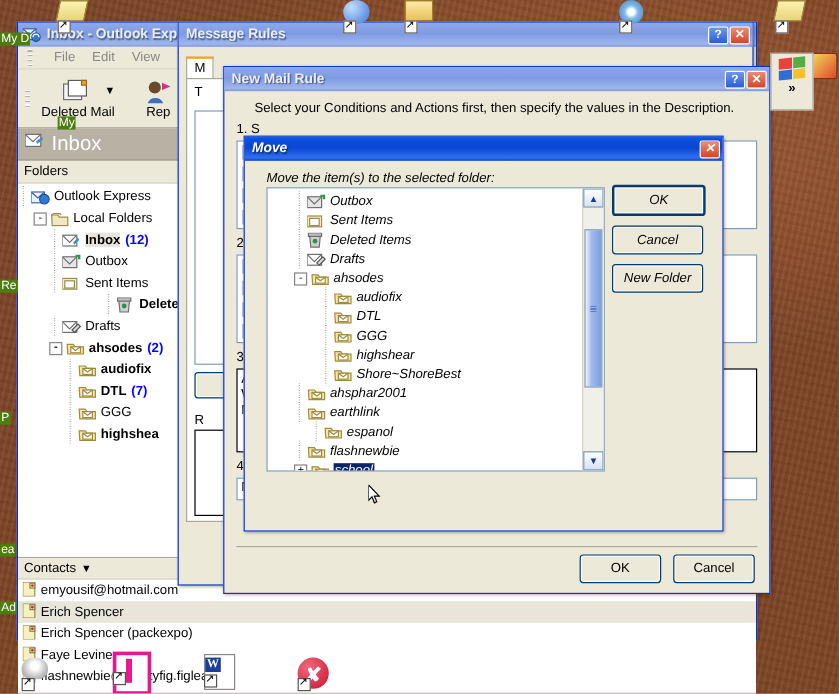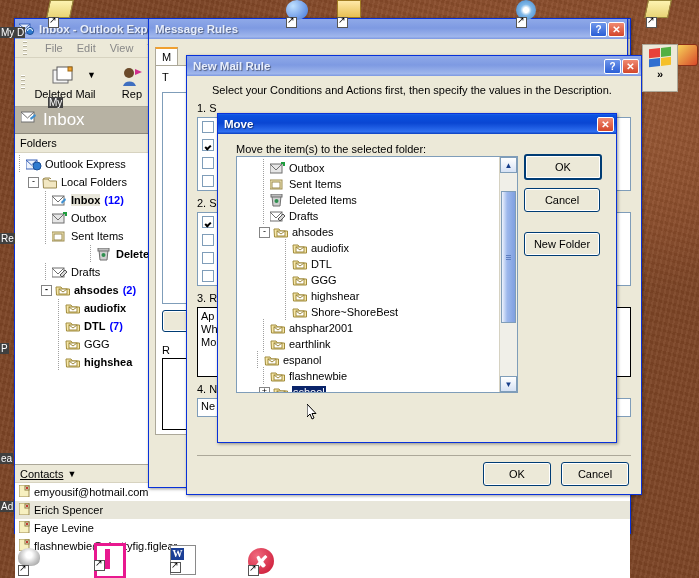--- a/index.html
+++ b/index.html
@@ -14,21 +14,21 @@
       radial-gradient(ellipse 420px 180px at 520px 120px,#9d5c38 0%,#8d4f2d 55%,#7d4526 100%),
       radial-gradient(ellipse 300px 140px at 170px 420px,#b87a52 0%,#a4643d 60%,#8e5130 100%),
       linear-gradient(170deg,#a9683f 0%,#b5744a 18%,#94552f 45%,#a8653d 70%,#bb7c52 100%);
   }
   #desktop:after{content:"";position:absolute;inset:0;
     background:
       repeating-linear-gradient(102deg,rgba(255,255,255,.05) 0 2px,rgba(0,0,0,.05) 2px 5px),
       repeating-linear-gradient(14deg,rgba(0,0,0,.04) 0 3px,rgba(255,255,255,.03) 3px 7px);
     opacity:.7;}
   .dicon{position:absolute;z-index:2;}
-  .dlabel{background:#404040;color:#fff;font-size:10px;padding:0 1px;white-space:nowrap;
+  .dlabel{background:#4d7c0f;color:#fff;font-size:10px;padding:0 1px;white-space:nowrap;
     font-family:"Liberation Sans",sans-serif;}
   .dglyph{width:30px;height:28px;position:relative;}
   .dshort{position:absolute;left:0;bottom:0;width:9px;height:9px;background:#fff;border:1px solid #555;}
   .dshort:after{content:"\2197";position:absolute;left:0px;top:-3px;font-size:9px;color:#000;}
 
   
   .win{position:absolute;background:#ece9d8;border:1px solid #0831d9;
     box-shadow:1px 1px 3px rgba(0,0,0,.4);box-sizing:border-box;}
   .tbar{height:20px;display:flex;align-items:center;padding:0 2px 0 4px;
     color:#fff;font-weight:bold;font-size:11.5px;}
@@ -79,21 +79,21 @@
     padding-left:5px;font-size:11px;border-bottom:1px solid #d7d3c0;}
   .ctrow{display:flex;align-items:center;height:18px;font-size:11px;padding-left:4px;white-space:nowrap;}
   .ctrow.sel{background:#e8e6da;}
   .statusbar{height:18px;background:#ece9d8;border-top:1px solid #fff;
     display:flex;align-items:center;font-size:11px;}
   .sb3{width:60px;}
 
   
   #msgrules{left:148px;top:18px;width:480px;height:470px;}
   #newrule{left:186px;top:55px;width:456px;height:440px;}
-  #move{left:217px;top:113px;width:400px;height:330px;}
+  #move{left:203px;top:113px;width:400px;height:330px;font-style:italic;}
   .dlgbody{padding:10px;font-size:11px;color:#000;}
   .tabstrip{margin:6px 6px 0 6px;height:20px;display:flex;align-items:flex-end;}
   .tab{background:#fff;border:1px solid #aca899;border-bottom:none;border-top:2px solid #f0a030;
     padding:2px 6px;font-size:11px;}
   .panel{background:#fff;border:1px solid #7f9db9;}
   .numlbl{font-size:11px;margin:6px 0 3px 0;}
   .ckbox{width:12px;height:12px;border:1px solid #7f9db9;background:#fff;
     display:inline-block;position:relative;margin:3px 0 3px 4px;box-sizing:border-box;}
   .ckbox.on:after{content:"";position:absolute;left:2px;top:5px;width:4px;height:2px;
     border-left:2px solid #000;border-bottom:2px solid #000;transform:rotate(-45deg);}
@@ -390,21 +390,21 @@
               </svg></span>
             <span>highshea</span>
           </div>
         </div>
     </div>
     <div class="msgpane"></div>
   </div>
 
   <div class="contacts">
     <div class="cthdr">
-      <span style="text-decoration:underline;">Contacts</span>
+      <span style="">Contacts</span>
       <span style="margin-left:4px;font-size:9px;">▼</span>
     </div>
     <div id="contacts-list">
         <div class="ctrow">
           <span style="margin-right: 2px;"><svg width="13" height="12" viewBox="0 0 13 12">
               <rect x="0" y="0" width="10" height="12" fill="#f7f0c0" stroke="#9c8b52"></rect>
               <rect x="6" y="1" width="4" height="4" fill="#fff" stroke="#8a7a3a"></rect>
               <circle cx="8" cy="3" r="1.2" fill="#c0392b"></circle>
             </svg></span>
           <span>emyousif@hotmail.com</span>
@@ -416,20 +416,28 @@
               <circle cx="8" cy="3" r="1.2" fill="#c0392b"></circle>
             </svg></span>
           <span>Erich Spencer</span>
         </div>
         <div class="ctrow">
           <span style="margin-right: 2px;"><svg width="13" height="12" viewBox="0 0 13 12">
               <rect x="0" y="0" width="10" height="12" fill="#f7f0c0" stroke="#9c8b52"></rect>
               <rect x="6" y="1" width="4" height="4" fill="#fff" stroke="#8a7a3a"></rect>
               <circle cx="8" cy="3" r="1.2" fill="#c0392b"></circle>
             </svg></span>
+          <span>Erich Spencer (packexpo)</span>
+        </div>
+        <div class="ctrow">
+          <span style="margin-right: 2px;"><svg width="13" height="12" viewBox="0 0 13 12">
+              <rect x="0" y="0" width="10" height="12" fill="#f7f0c0" stroke="#9c8b52"></rect>
+              <rect x="6" y="1" width="4" height="4" fill="#fff" stroke="#8a7a3a"></rect>
+              <circle cx="8" cy="3" r="1.2" fill="#c0392b"></circle>
+            </svg></span>
           <span>Faye Levine</span>
         </div>
         <div class="ctrow">
           <span style="margin-right: 2px;"><svg width="13" height="12" viewBox="0 0 13 12">
               <rect x="0" y="0" width="10" height="12" fill="#f7f0c0" stroke="#9c8b52"></rect>
               <rect x="6" y="1" width="4" height="4" fill="#fff" stroke="#8a7a3a"></rect>
               <circle cx="8" cy="3" r="1.2" fill="#c0392b"></circle>
             </svg></span>
           <span>flashnewbie@chattyfig.figlear.</span>
         </div>
@@ -611,21 +619,21 @@
         </div>
         <div class="mvrow" style="padding-left: 22px;">
           <span class="dotline" style="width: 11px;"></span>
           <span class="fold"><svg width="16" height="13" viewBox="0 0 16 13">
               <path d="M1 3 h5 l1.5 2 h7 v6 h-13 z" fill="#f7e7a8" stroke="#a08b3c"></path>
               <rect x="4" y="5" width="8" height="5" fill="#fff" stroke="#a08b3c"></rect>
               <path d="M4 5 L8 8 L12 5" fill="none" stroke="#a08b3c"></path>
             </svg></span>
           <span>earthlink</span>
         </div>
-        <div class="mvrow" style="padding-left: 16px; align-items: center;">
+        <div class="mvrow" style="padding-left: 36px; align-items: center;">
           <span class="dotline" style="width: 11px;"></span>
           <span class="fold"><svg width="16" height="13" viewBox="0 0 16 13">
               <path d="M1 3 h5 l1.5 2 h7 v6 h-13 z" fill="#f7e7a8" stroke="#a08b3c"></path>
               <rect x="4" y="5" width="8" height="5" fill="#fff" stroke="#a08b3c"></rect>
               <path d="M4 5 L8 8 L12 5" fill="none" stroke="#a08b3c"></path>
             </svg></span>
           <span>espanol</span>
         </div>
         <div class="mvrow" style="padding-left: 22px;">
           <span class="dotline" style="width: 11px;"></span>
@@ -649,21 +657,21 @@
     <div class="vsb">
       <div class="sbtn" style="position:absolute;left:0;right:0;top:0;">▲</div>
       <div class="sthumb" style="top:34px;height:132px;"></div>
       <div class="sbtn" style="position:absolute;left:0;right:0;bottom:0;">▼</div>
     </div>
   </div>
 
   <div style="position:absolute;right:14px;top:40px;display:flex;flex-direction:column;gap:8px;">
     <span class="btn" style="width:74px;height:22px;line-height:22px;border-width:2px;">OK</span>
     <span class="btn" style="width:74px;height:22px;line-height:22px;">Cancel</span>
-    <span class="btn" style="width:74px;height:22px;line-height:22px;margin-top:12px;">New Folder</span>
+    <span class="btn" style="width:74px;height:22px;line-height:22px;">New Folder</span>
   </div>
 </div>
 
 <div class="cursor" style="left:307px;top:404px;">
   <svg width="11" height="16" viewBox="0 0 11 16">
       <path d="M0 0 L0 13 L3 10 L5 15 L7 14 L5 9.5 L9 9.5 z" fill="#fff" stroke="#000" stroke-width="1"></path>
     </svg>
 </div>
 
 </body></html>

